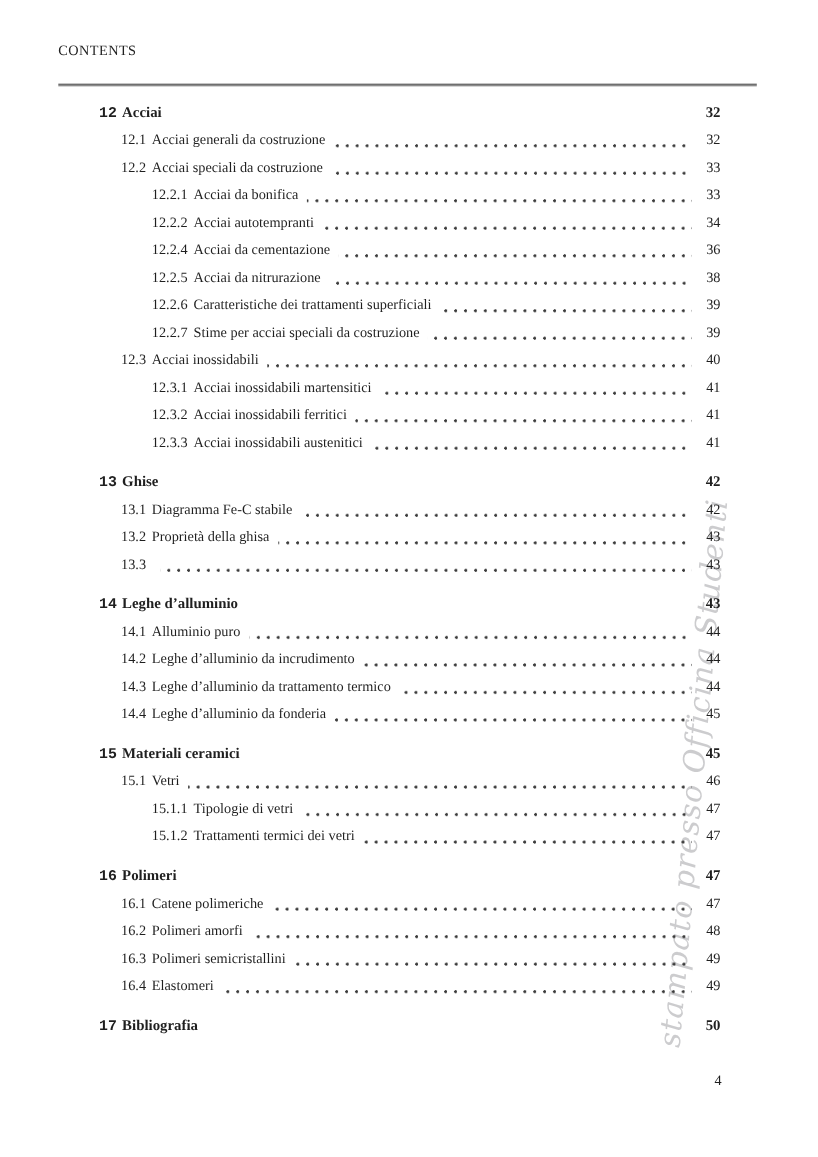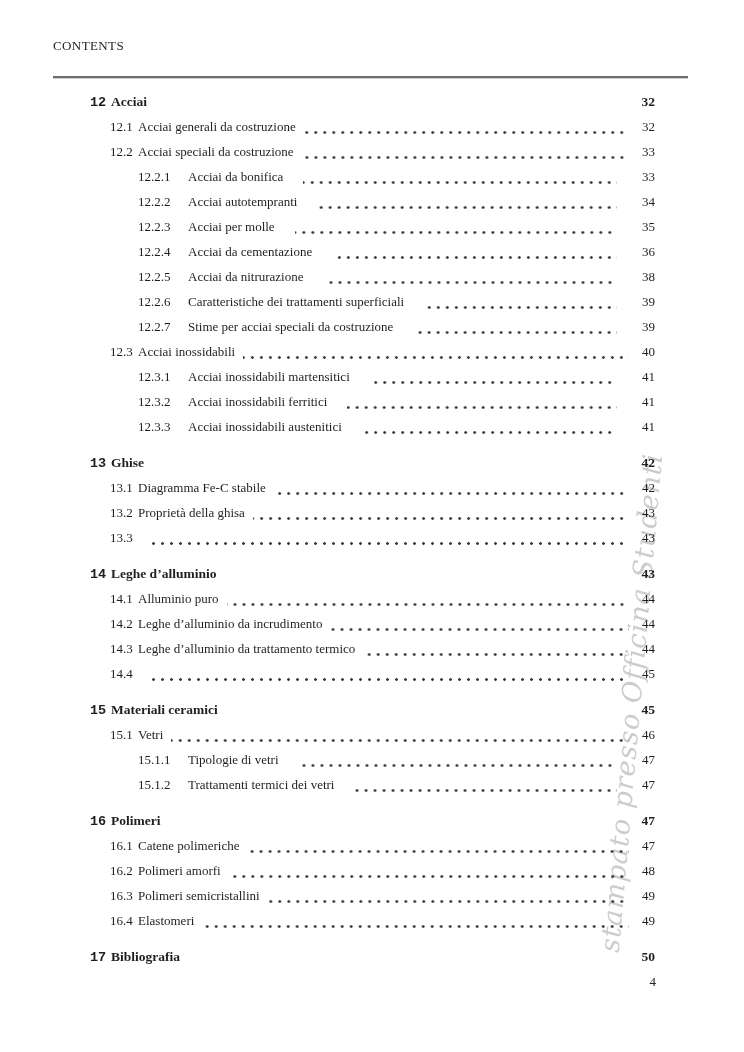--- a/index.html
+++ b/index.html
@@ -35,21 +35,21 @@
     height:25px;line-height:25px;font-size:13px;white-space:nowrap;
   }
   .row.chapter{
     font-weight:bold;font-size:13.5px;margin-top:11px;
   }
   .row.chapter:first-child{margin-top:0;}
   .num{flex:none;}
   .chapter .num{width:21px;font-family:Liberation Mono, monospace;}
   .section{padding-left:20px;}
   .section .num{width:28px;}
-  .subsection{padding-left:48px;gap:12px;}
+  .subsection{padding-left:48px;}
   .subsection .num{width:38px;}
   .title{flex:none;}
   .leader{
     flex:1 1 auto;align-self:flex-end;height:3px;
     margin:0 6px 5px 8px;
     background-image:radial-gradient(circle at 1.5px 1.5px,#3c3c3c 1.1px,rgba(0,0,0,0) 1.6px);
     background-size:9px 3px;background-repeat:repeat-x;background-position:right bottom;
   }
   .leader.plain{background:none;}
   .pagenum{flex:none;min-width:20px;text-align:right;}
@@ -93,26 +93,20 @@
         <span class="leader"></span>
         <span class="pagenum">33</span>
       </div>
       <div class="row subsection">
         <span class="num">12.2.2</span>
         <span class="title">Acciai autotempranti</span>
         <span class="leader"></span>
         <span class="pagenum">34</span>
       </div>
       <div class="row subsection">
-        <span class="num">12.2.3</span>
-        <span class="title">Acciai per molle</span>
-        <span class="leader"></span>
-        <span class="pagenum">35</span>
-      </div>
-      <div class="row subsection">
         <span class="num">12.2.4</span>
         <span class="title">Acciai da cementazione</span>
         <span class="leader"></span>
         <span class="pagenum">36</span>
       </div>
       <div class="row subsection">
         <span class="num">12.2.5</span>
         <span class="title">Acciai da nitrurazione</span>
         <span class="leader"></span>
         <span class="pagenum">38</span>
@@ -195,20 +189,21 @@
         <span class="pagenum">44</span>
       </div>
       <div class="row section">
         <span class="num">14.3</span>
         <span class="title">Leghe d’alluminio da trattamento termico</span>
         <span class="leader"></span>
         <span class="pagenum">44</span>
       </div>
       <div class="row section">
         <span class="num">14.4</span>
+        <span class="title">Leghe d’alluminio da fonderia</span>
         <span class="leader"></span>
         <span class="pagenum">45</span>
       </div>
       <div class="row chapter">
         <span class="num">15</span>
         <span class="title">Materiali ceramici</span>
         <span class="leader plain"></span>
         <span class="pagenum">45</span>
       </div>
       <div class="row section">

